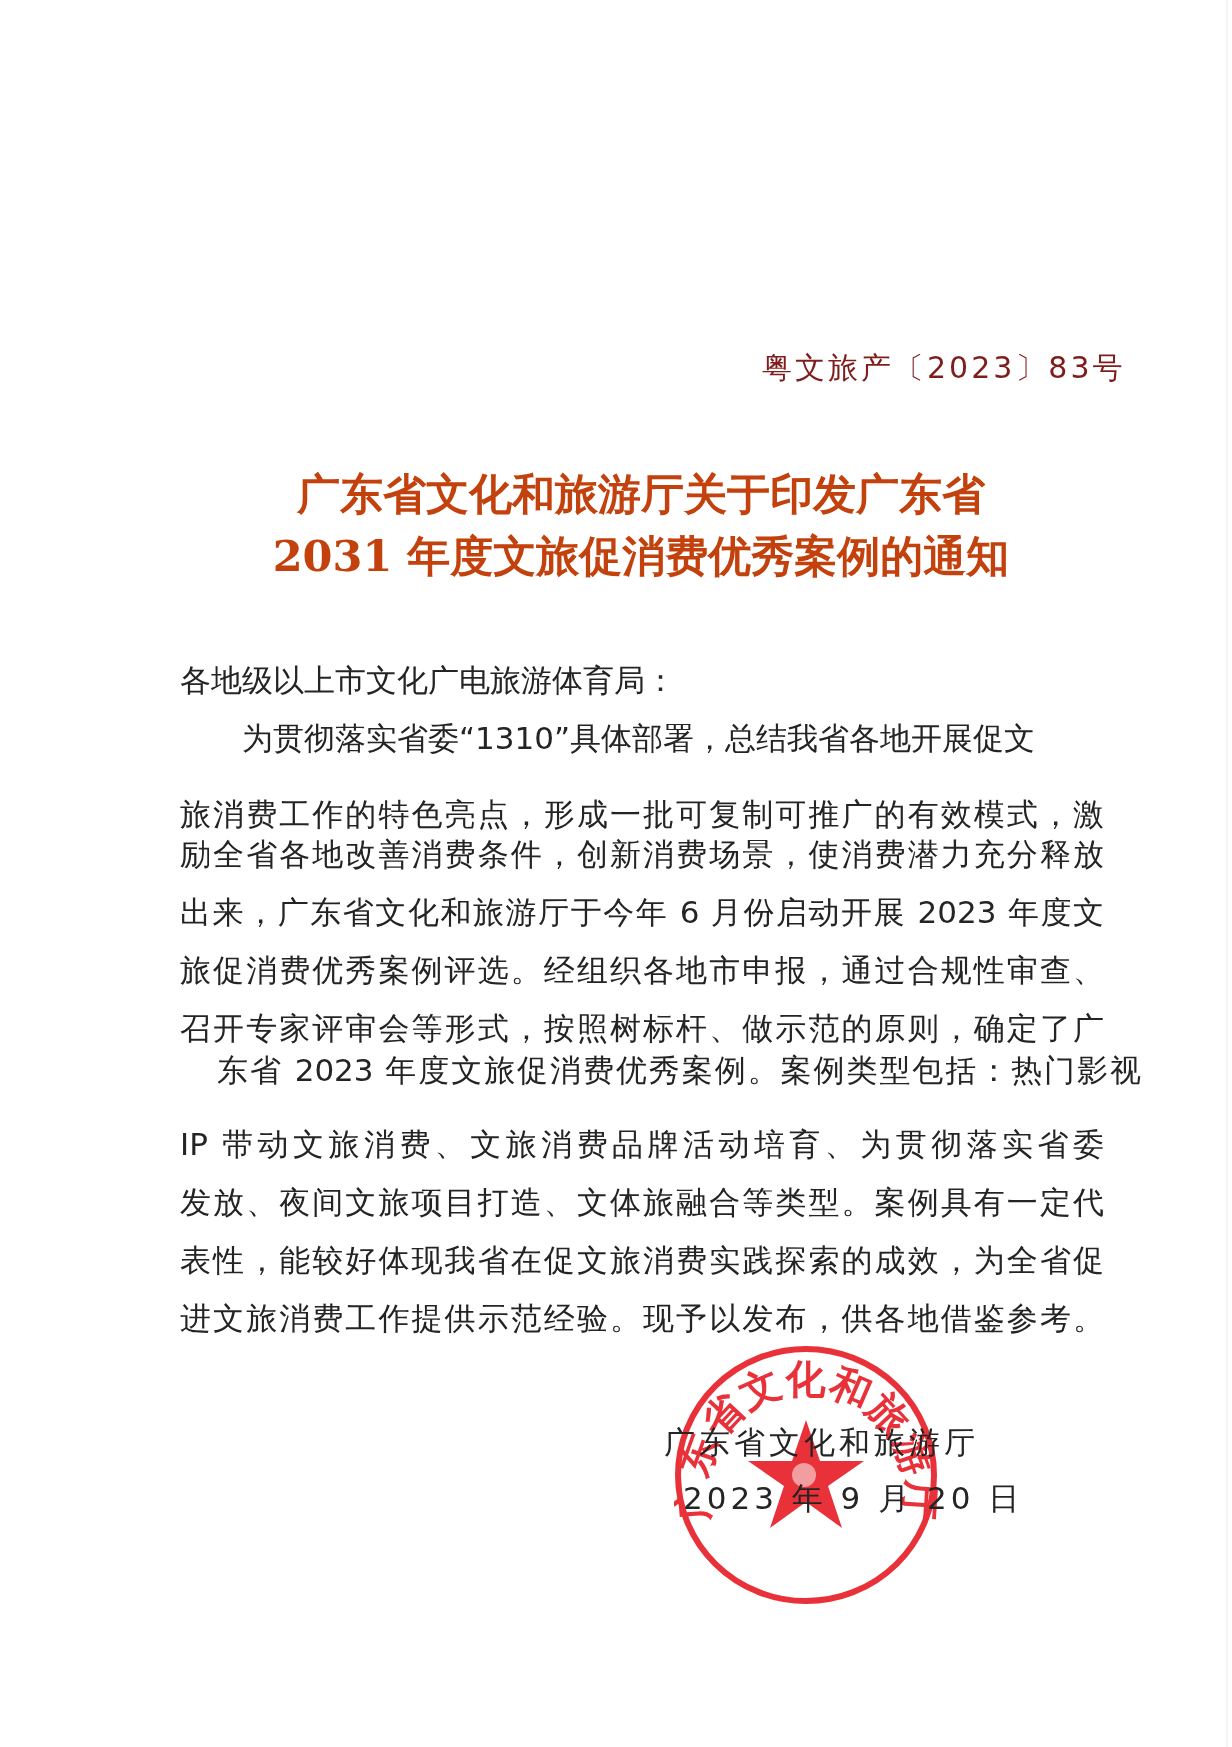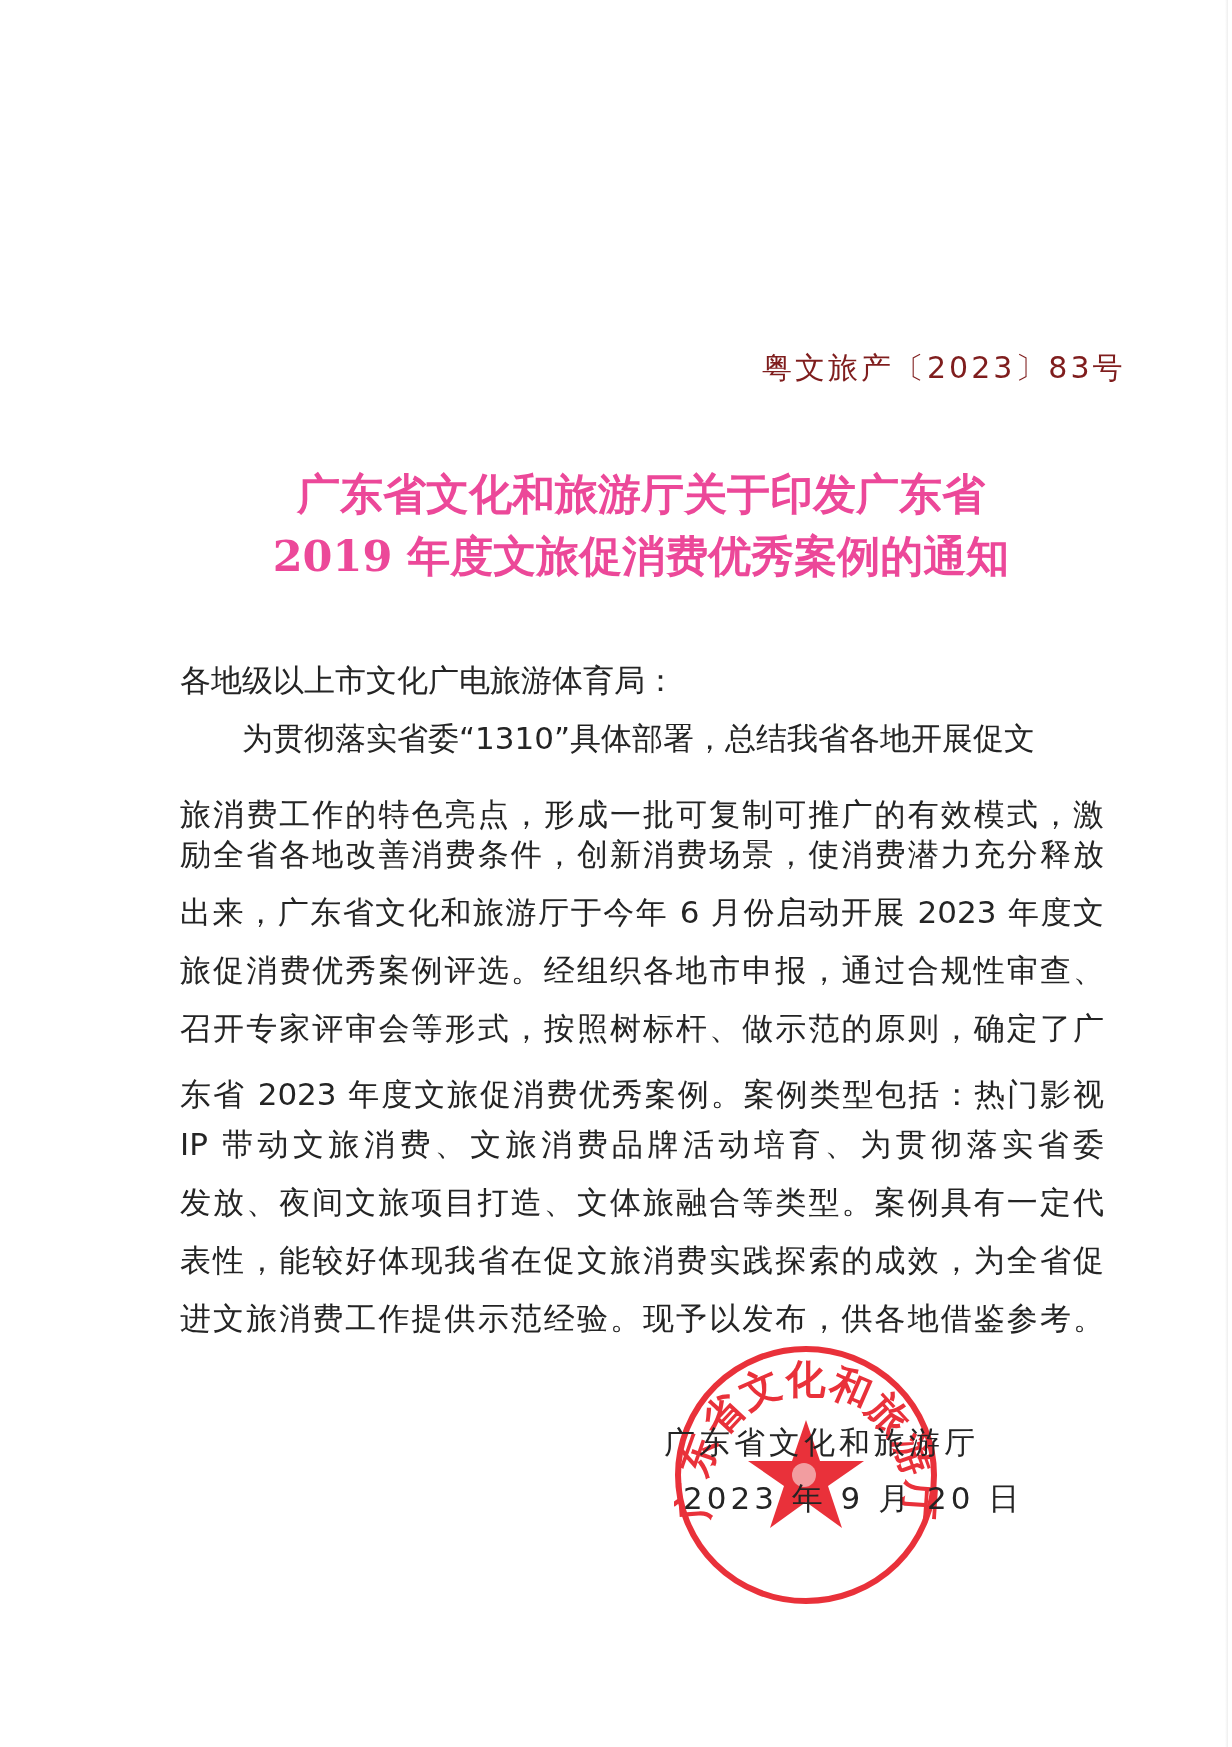--- a/index.html
+++ b/index.html
@@ -14,21 +14,21 @@
     background: linear-gradient(to right, #ffffff, #eeeeee);
   }
   .doc-number {
     position: absolute; left: 762px; top: 348px; width: 340px;
     font-size: 30px; letter-spacing: 3px; white-space: nowrap;
     font-family: "DejaVu Sans", sans-serif; font-weight: normal; color: #7f1d1d;
   }
   .title {
     position: absolute; left: 180px; width: 922px; text-align: center;
     font-family: "DejaVu Serif", "Liberation Serif", serif;
-    font-weight: bold; font-size: 43px; color: #ec4899; white-space: nowrap;
+    font-weight: bold; font-size: 43px; color: #c2410c; white-space: nowrap;
     letter-spacing: 0px;
   }
   .title.l1 { top: 466px; }
   .title.l2 { top: 528px; }
   .body-text {
     position: absolute; left: 180px; width: 924px;
     font-family: "DejaVu Sans", sans-serif;
     font-size: 31px; color: #242424;
   }
   .line { position: absolute; left: 0; white-space: nowrap; height: 40px; line-height: 40px; }
@@ -47,31 +47,31 @@
   }
 </style>
 </head>
 <body>
 
 <div class="page-edge"></div>
 
 <div class="doc-number">粤文旅产〔2023〕83号</div>
 
 <div class="title l1">广东省文化和旅游厅关于印发广东省</div>
-<div class="title l2">2019 年度文旅促消费优秀案例的通知</div>
+<div class="title l2">2031 年度文旅促消费优秀案例的通知</div>
 
 <div class="body-text" style="top:660px;">
   <div class="line salutation">各地级以上市文化广电旅游体育局：</div>
   <div class="line" style="top:58px;">　　为贯彻落实省委“1310”具体部署，总结我省各地开展促文</div>
   <div class="line justify" style="top:134px;">旅消费工作的特色亮点，形成一批可复制可推广的有效模式，激</div>
   <div class="line justify" style="top:174px;">励全省各地改善消费条件，创新消费场景，使消费潜力充分释放</div>
   <div class="line justify" style="top:232px;">出来，广东省文化和旅游厅于今年 6 月份启动开展 2023 年度文</div>
   <div class="line justify" style="top:290px;">旅促消费优秀案例评选。经组织各地市申报，通过合规性审查、</div>
   <div class="line justify" style="top:348px;">召开专家评审会等形式，按照树标杆、做示范的原则，确定了广</div>
-  <div class="line justify" style="top:414px;">东省 2023 年度文旅促消费优秀案例。案例类型包括：热门影视</div>
+  <div class="line justify" style="top:390px;margin-left:37px;">东省 2023 年度文旅促消费优秀案例。案例类型包括：热门影视</div>
   <div class="line justify" style="top:464px;">IP 带动文旅消费、文旅消费品牌活动培育、为贯彻落实省委</div>
   <div class="line justify" style="top:522px;">发放、夜间文旅项目打造、文体旅融合等类型。案例具有一定代</div>
   <div class="line justify" style="top:580px;">表性，能较好体现我省在促文旅消费实践探索的成效，为全省促</div>
   <div class="line justify" style="top:638px;">进文旅消费工作提供示范经验。现予以发布，供各地借鉴参考。</div>
 </div>
 
 <div class="seal">
   <svg width="264" height="260" viewBox="0 0 264 260" xmlns="http://www.w3.org/2000/svg">
     <defs>
       <path id="sealArc" d="M 50,205 A 100,100 0 1 1 214,205"></path>

